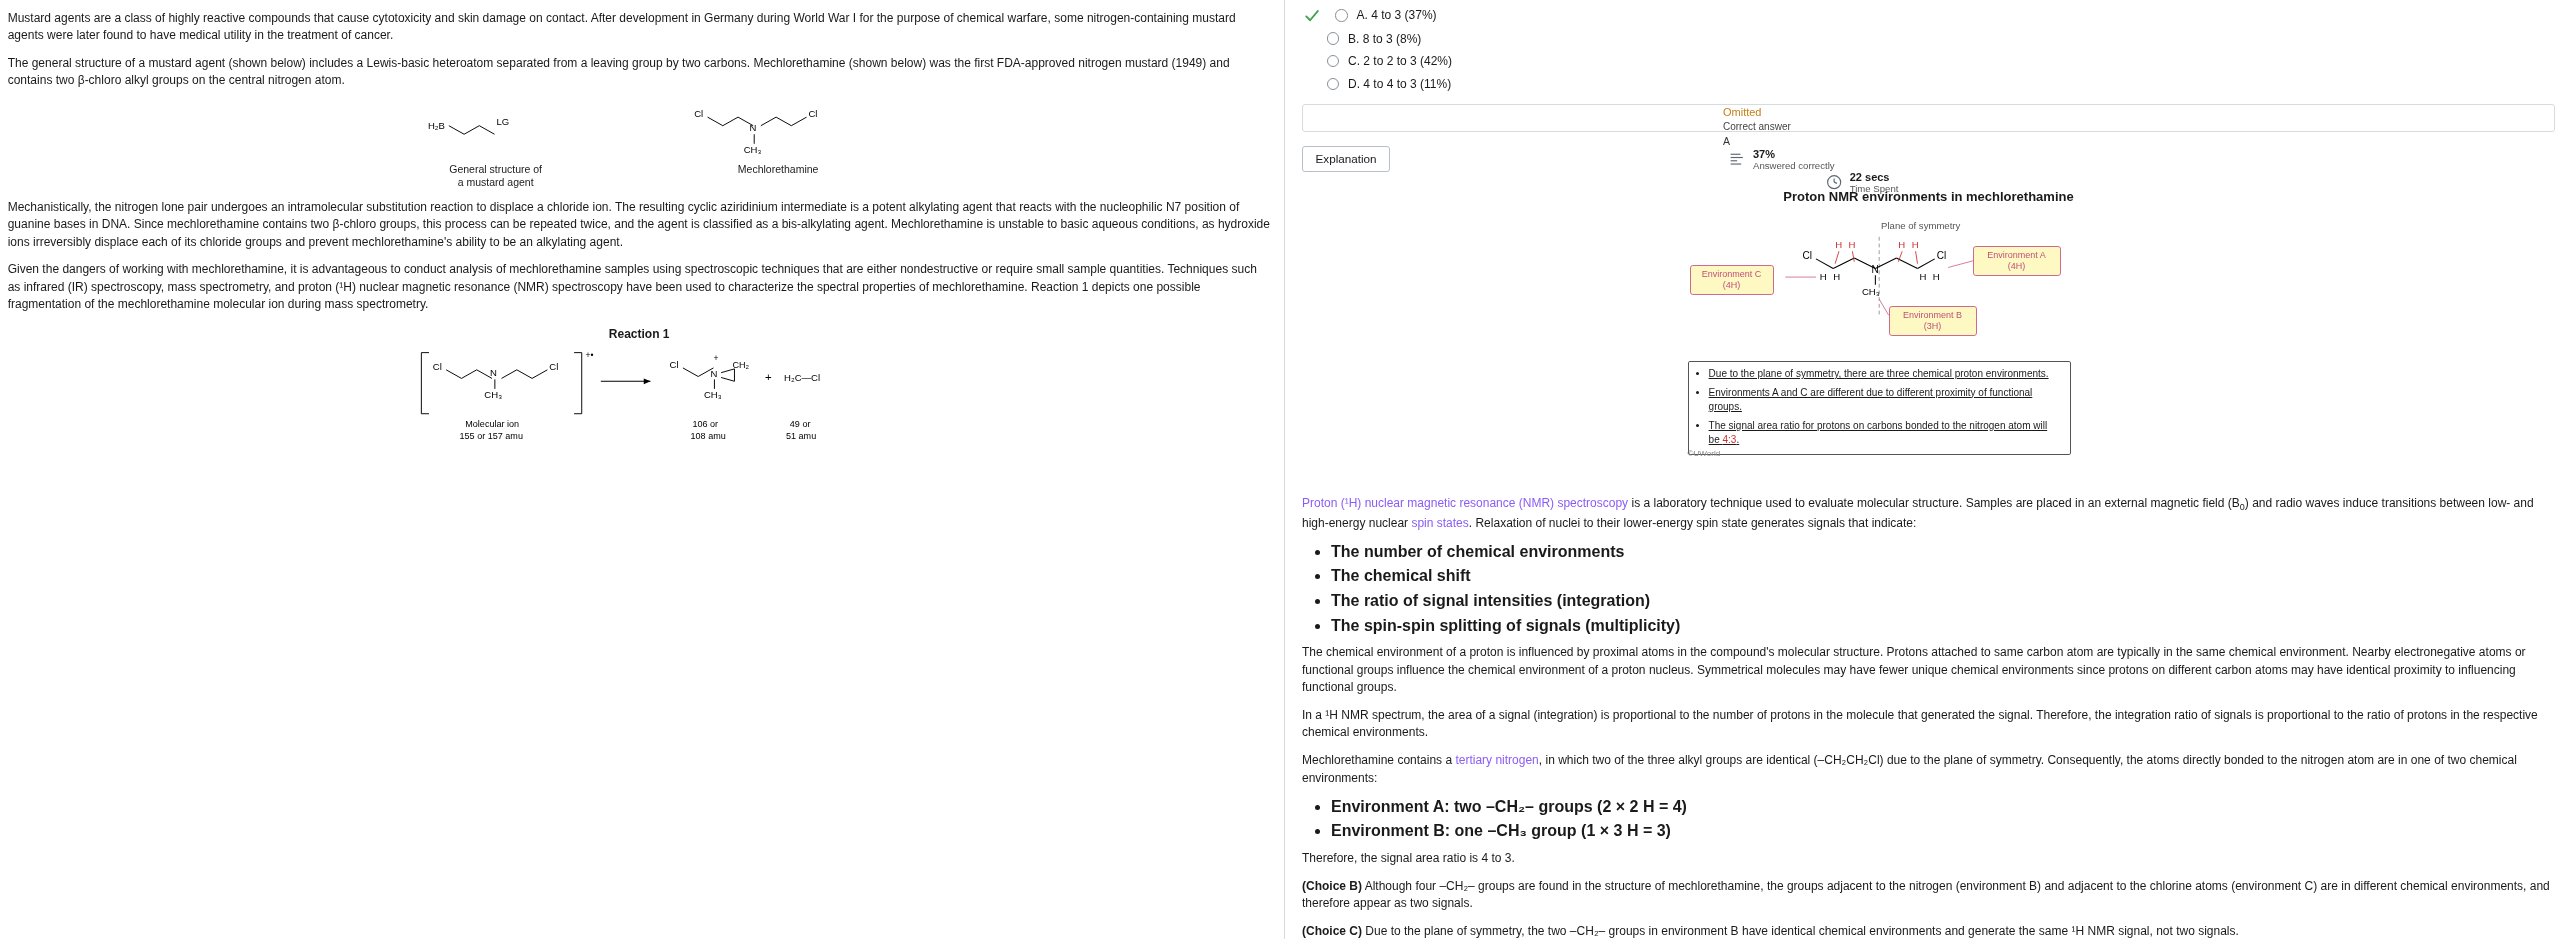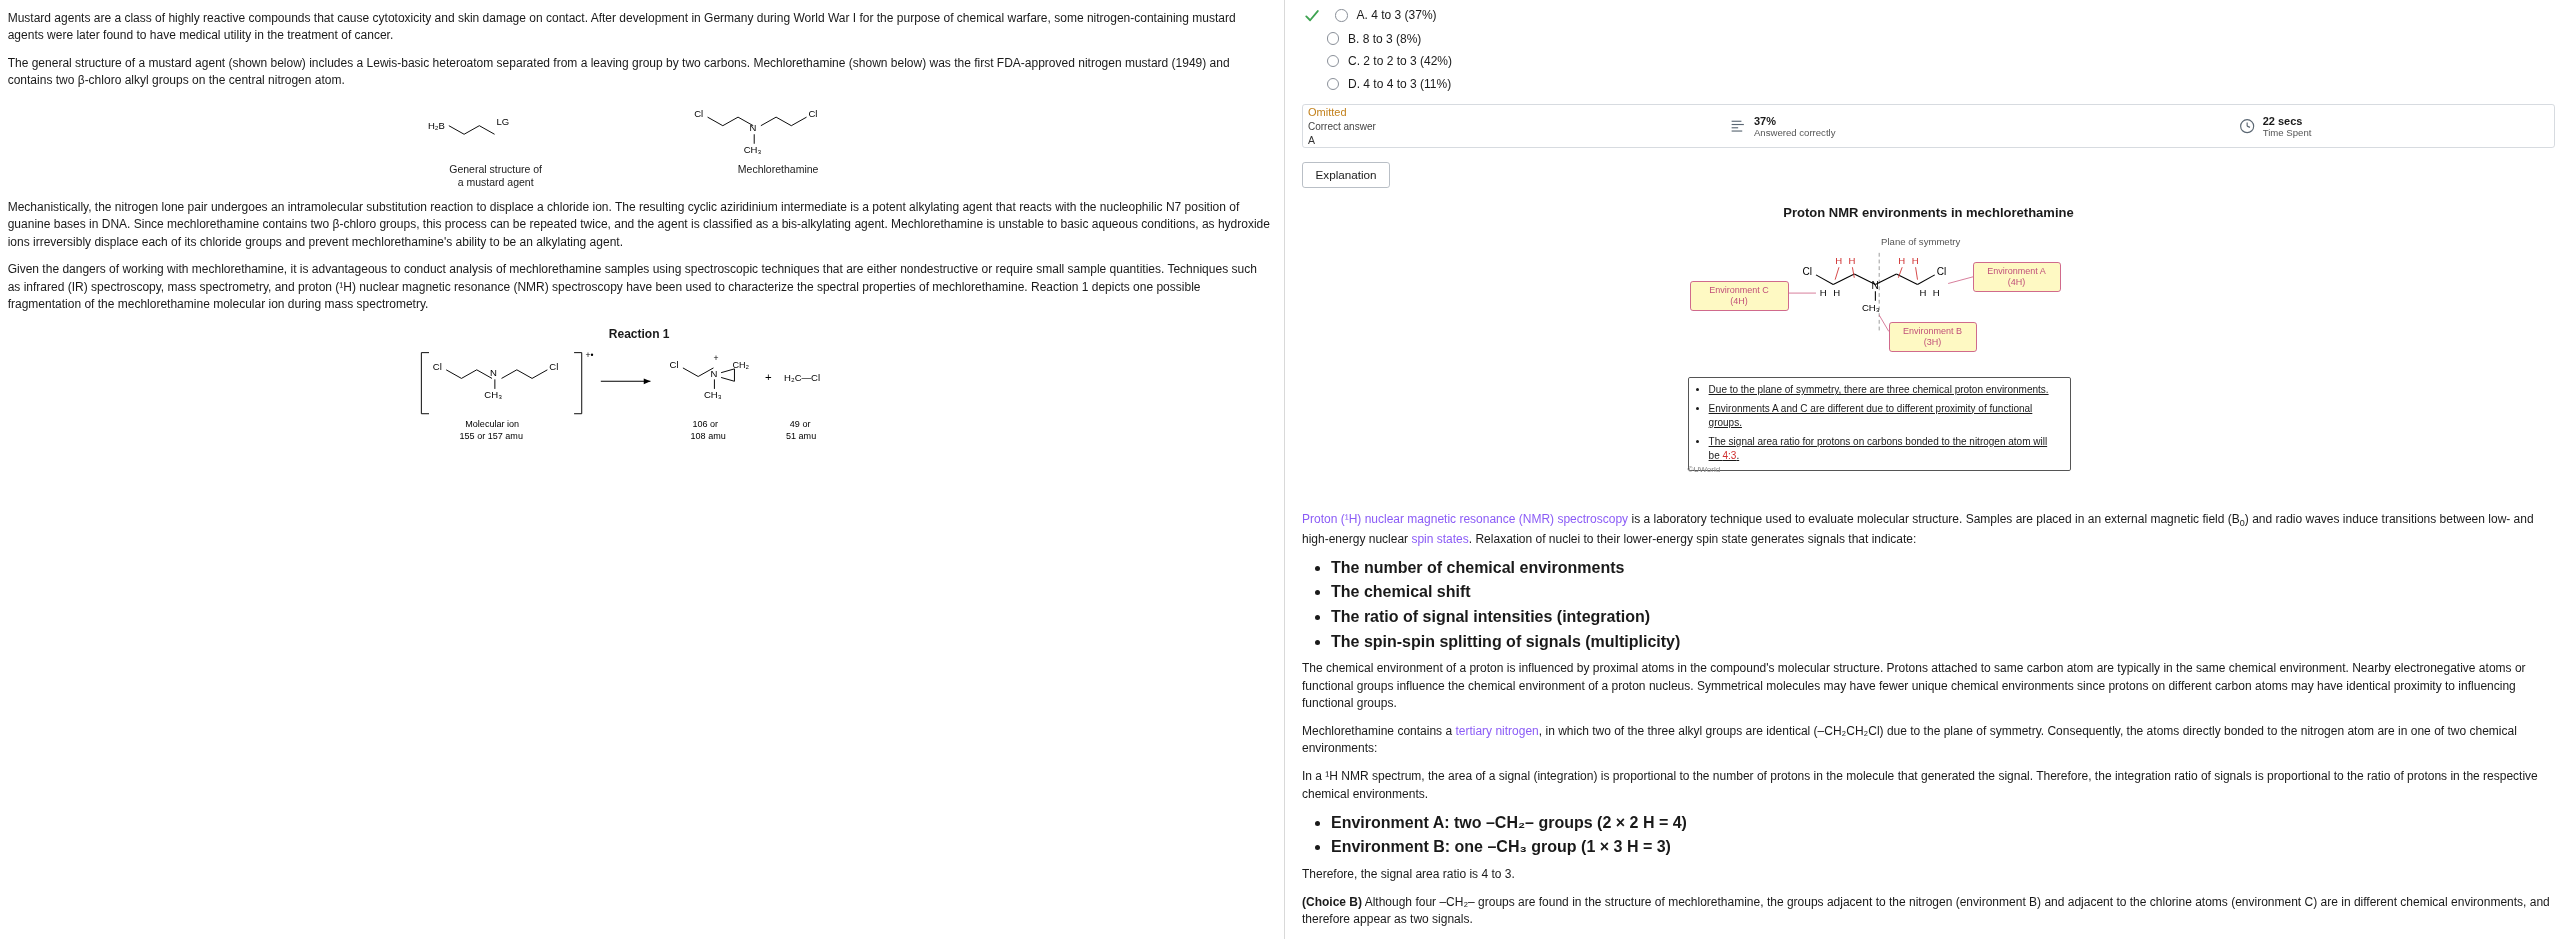--- a/index.html
+++ b/index.html
@@ -34,25 +34,26 @@
   .choice { display:flex; align-items:center; gap:8.6px; margin:0 0 8.6px 0; padding-left:1.9px; }
   .radio { width:12.5px; height:12.5px; border:1.5px solid #8a9099; border-radius:50%; background:#fff; flex:none; }
   .check { width:15.3px; height:15.3px; flex:none; color:#3ea351; margin-left:-23px; margin-right:7.7px; }
   .choice .lbl { font-size:12px; }
   .choice.correct { margin-left:23px; }
 
   .stats {
     margin-top:13.4px;
     border:1px solid #d7dbe0;
     border-radius:2.9px;
-    height:44px;
+    height:28px;
     display:flex;
     align-items:center;
-    padding:0 5px;
+    padding:0 21px;
     position:relative;
+    flex-direction:column;
   }
   .stats .seg { display:flex; align-items:center; gap:7.7px; }
   .seg1 { width:34%; }
   .seg2 { width:33%; display:flex; align-items:center; gap:7.7px; }
   .seg3 { width:33%; display:flex; align-items:center; gap:7.7px; justify-content:flex-start; padding-left:8%; }
   .omitted { color:#c2801b; font-size:11px; line-height:1.35; }
   .omitted .sub { color:#444; font-size:10px; }
   .omitted .ans { color:#333; font-size:10.5px; }
   .statnum { font-size:11px; font-weight:bold; }
   .statsub { font-size:9.6px; color:#555; }
@@ -307,21 +308,21 @@
             <line x1="300" y1="72" x2="332" y2="72" stroke="#d06a8c" stroke-width="0.9"></line>
             <line x1="470" y1="62" x2="496" y2="55" stroke="#d06a8c" stroke-width="0.9"></line>
             <line x1="398" y1="95" x2="408" y2="112" stroke="#d06a8c" stroke-width="0.9"></line>
           </svg>
 
           <div class="callout" style="left:475px; top:38px; width:88px;">
             <div>Environment A</div>
             <div>(4H)</div>
           </div>
 
-          <div class="callout" style="left:192px; top:57px; width:99px;">
+          <div class="callout" style="left:192px; top:57px; width:84px;">
             <div>Environment C</div>
             <div>(4H)</div>
           </div>
 
           <div class="callout" style="left:391px; top:98px; width:88px;">
             <div>Environment B</div>
             <div>(3H)</div>
           </div>
 
           <div class="notebox" style="left:190px; top:153px; width:383px;">
@@ -348,25 +349,25 @@
       </p>
 
       <ul class="bul">
         <li>The number of chemical environments</li>
         <li>The chemical shift</li>
         <li>The ratio of signal intensities (integration)</li>
         <li>The spin-spin splitting of signals (multiplicity)</li>
       </ul>
 
       <p class="body">The chemical environment of a proton is influenced by proximal atoms in the compound's molecular structure.  Protons attached to same carbon atom are typically in the same chemical environment.  Nearby electronegative atoms or functional groups influence the chemical environment of a proton nucleus.  Symmetrical molecules may have fewer unique chemical environments since protons on different carbon atoms may have identical proximity to influencing functional groups.</p>
+      <p class="body">In a ¹H NMR spectrum, the area of a signal (integration) is proportional to the number of protons in the molecule that generated the signal.  Therefore, the integration ratio of signals is proportional to the ratio of protons in the respective chemical environments.</p>
+
       <p class="body">
         <span>Mechlorethamine contains a </span><span class="lnk">tertiary nitrogen</span><span>, in which two of the three alkyl groups are identical (–CH₂CH₂Cl) due to the plane of symmetry.  Consequently, the atoms directly bonded to the nitrogen atom are in one of two chemical environments:</span>
       </p>
-
-      <p class="body">In a ¹H NMR spectrum, the area of a signal (integration) is proportional to the number of protons in the molecule that generated the signal.  Therefore, the integration ratio of signals is proportional to the ratio of protons in the respective chemical environments.</p>
 
       <ul class="bul">
         <li>Environment A: two –CH₂– groups (2 × 2 H = 4)</li>
         <li>Environment B: one –CH₃ group (1 × 3 H = 3)</li>
       </ul>
 
       <p class="body">Therefore, the signal area ratio is 4 to 3.</p>
 
       <p class="body">
         <span class="bold">(Choice B)</span><span>  Although four –CH₂– groups are found in the structure of mechlorethamine, the groups adjacent to the nitrogen (environment B) and adjacent to the chlorine atoms (environment C) are in different chemical environments, and therefore appear as two signals.</span>

